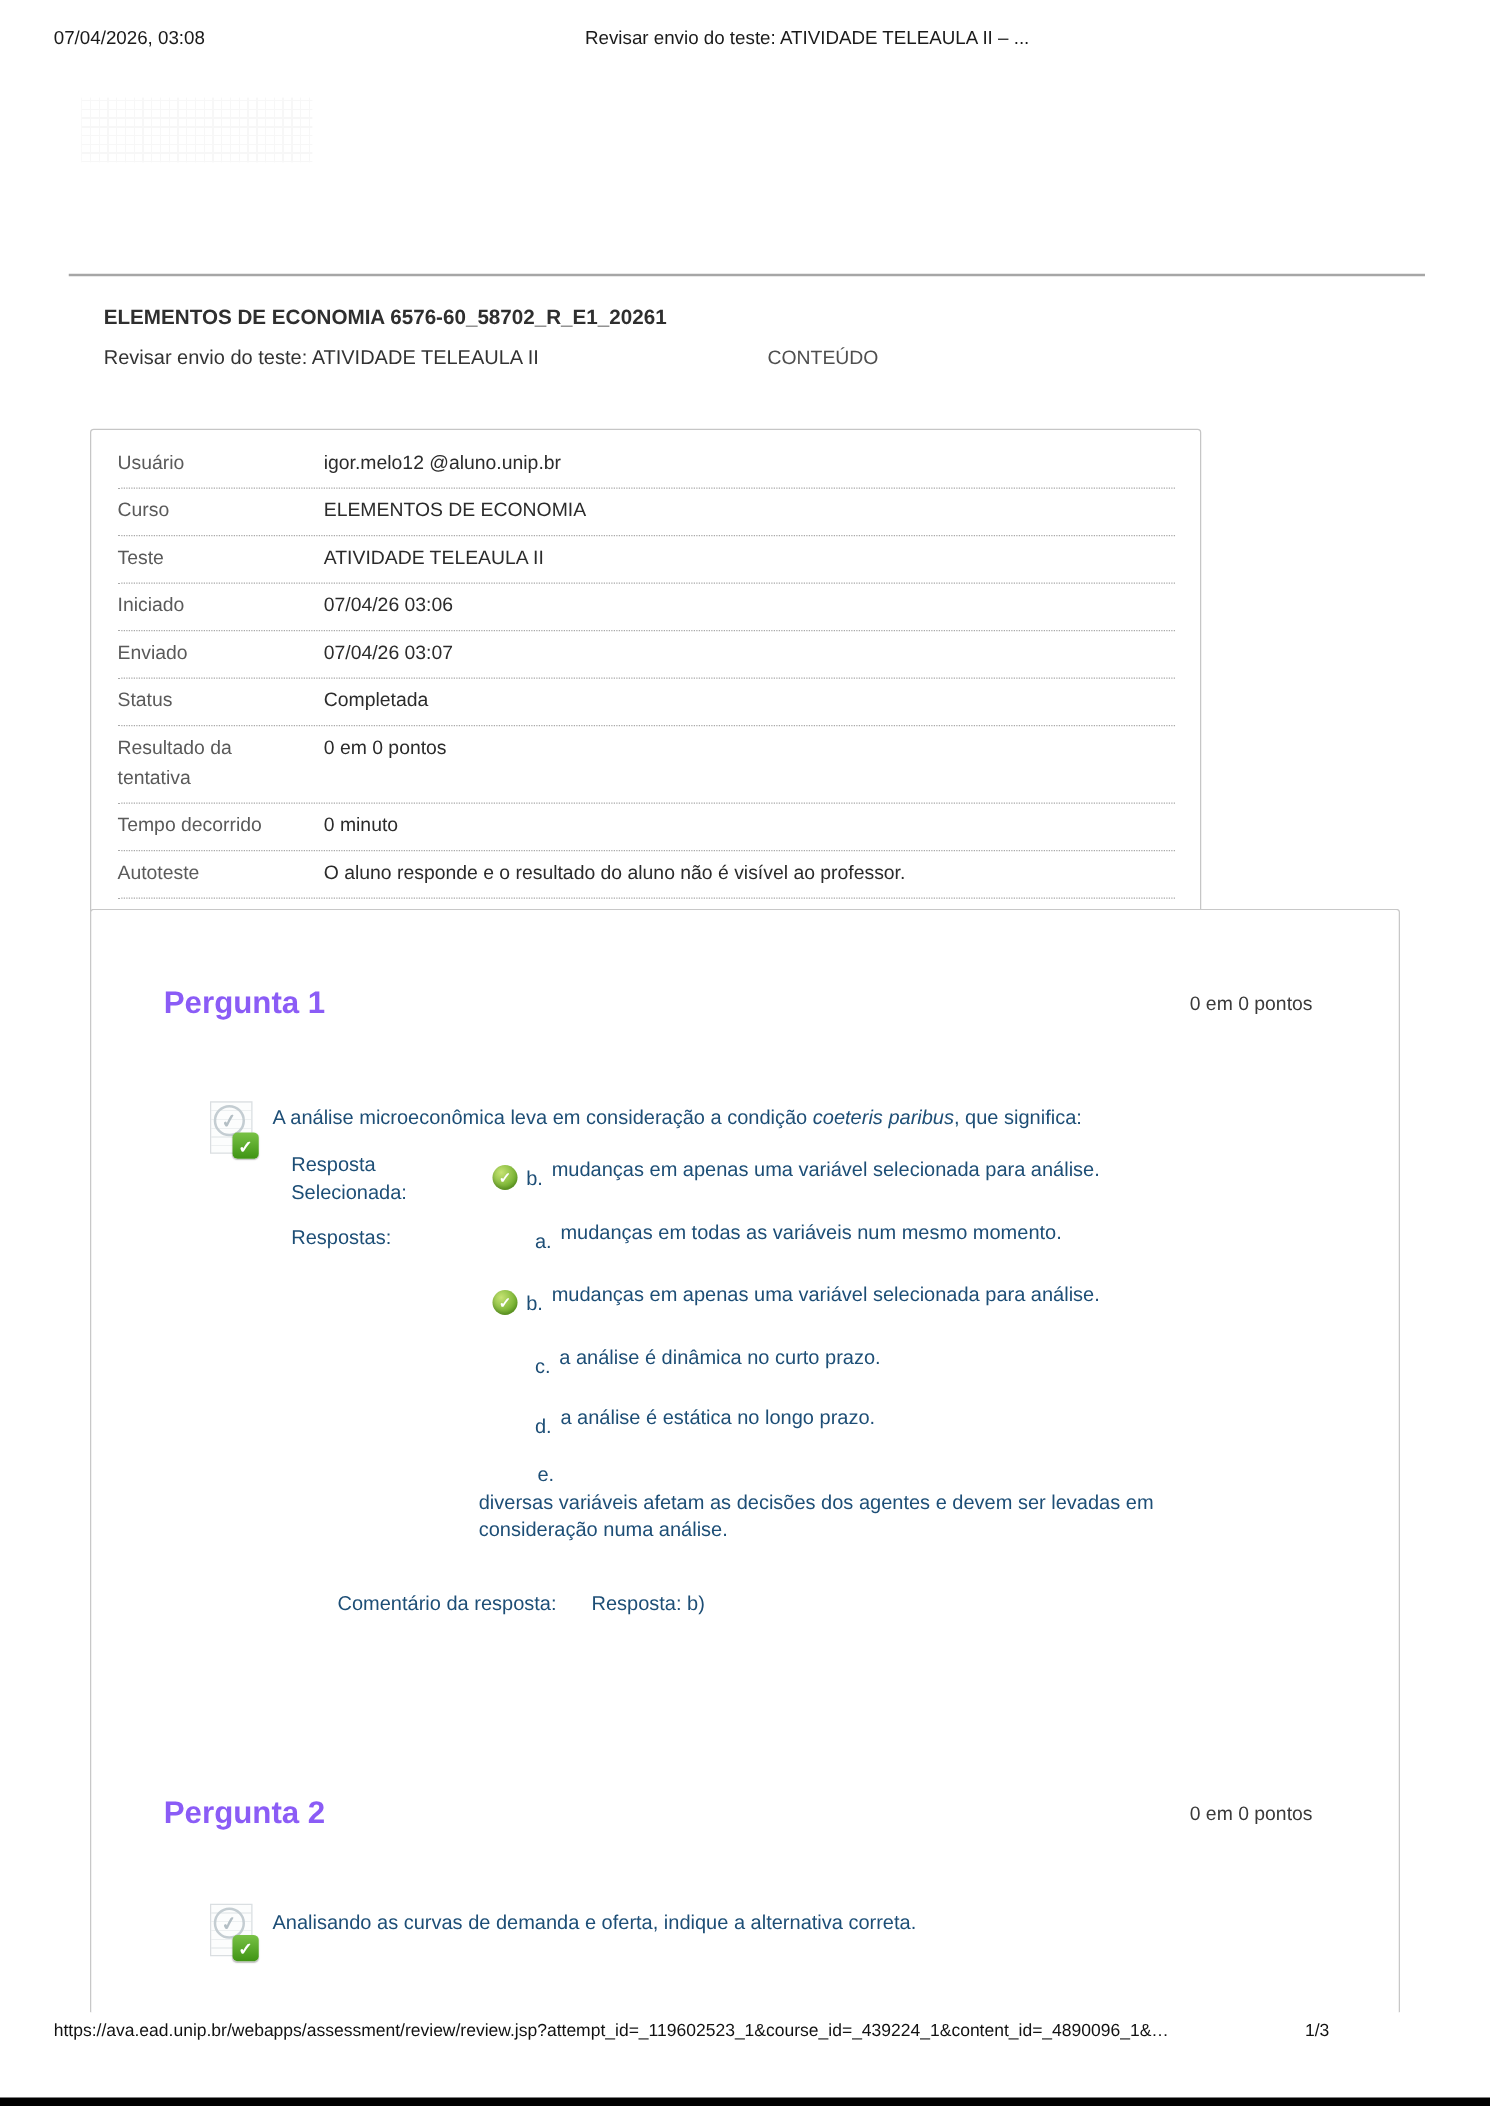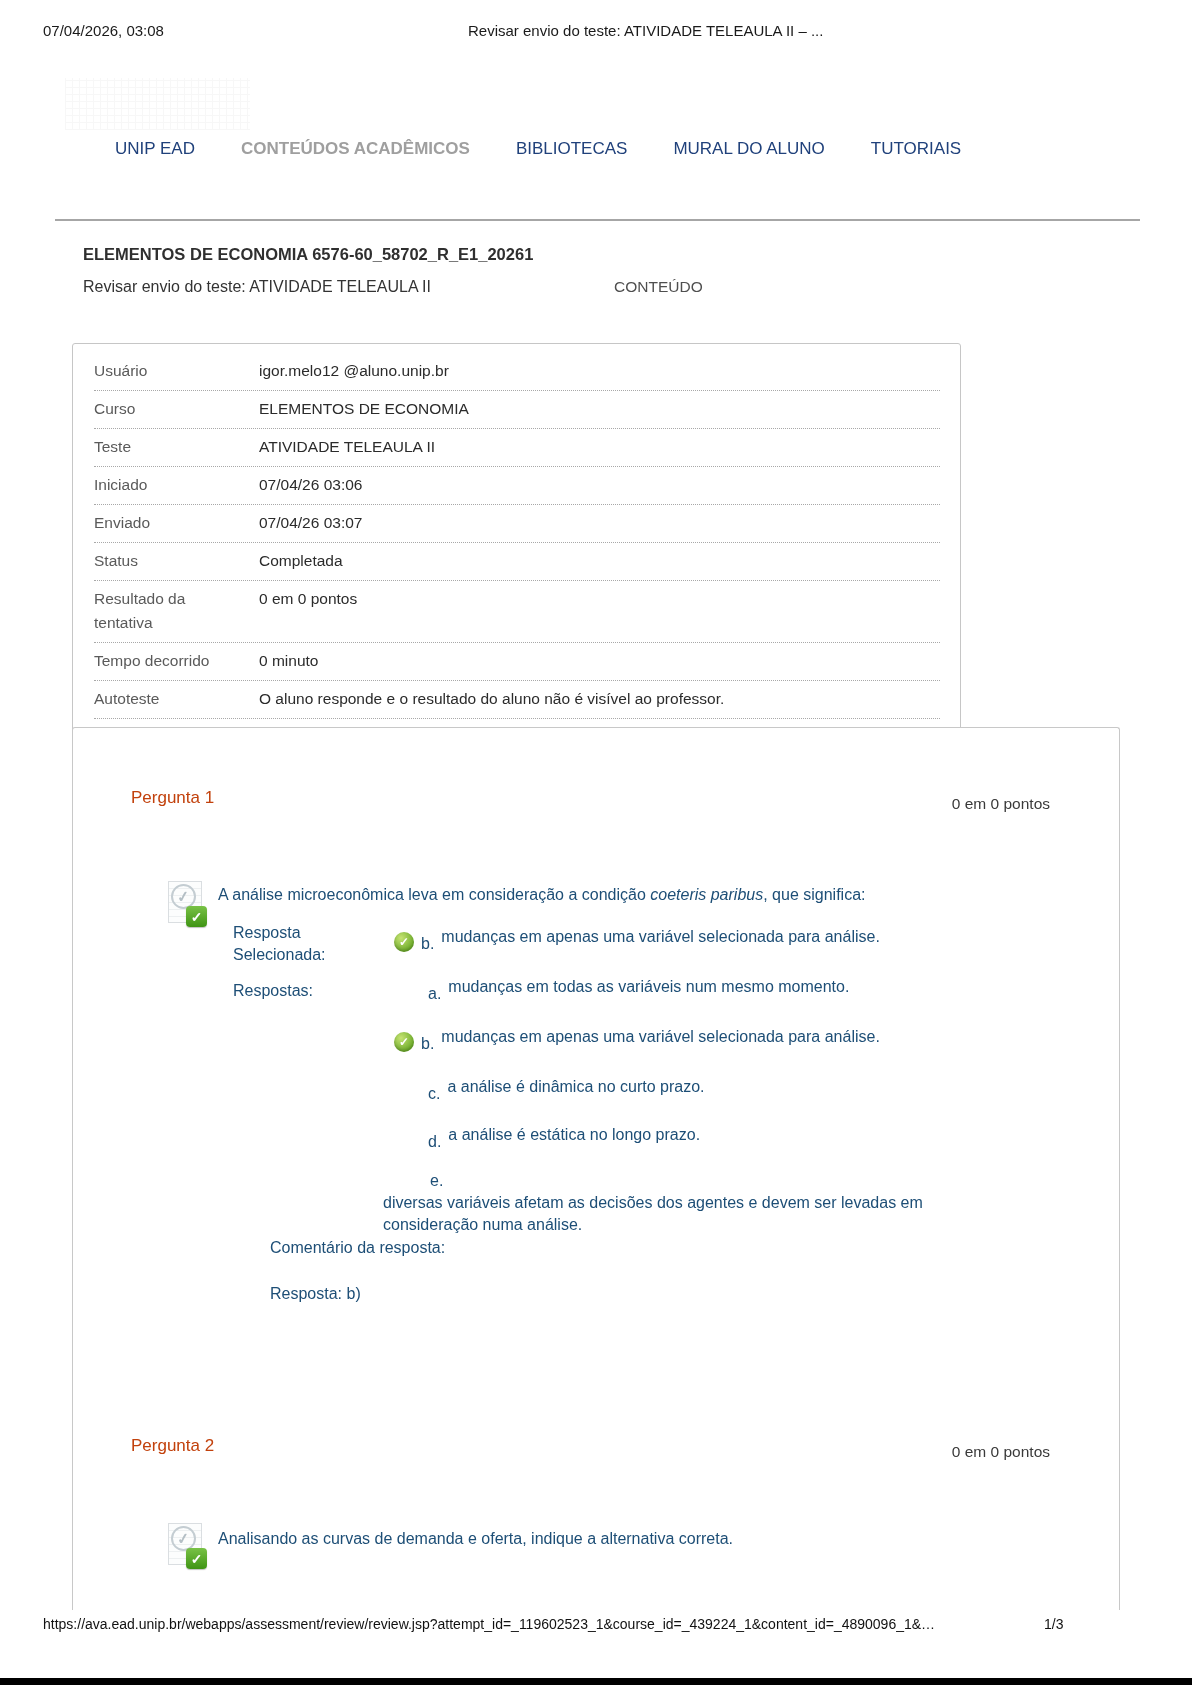--- a/index.html
+++ b/index.html
@@ -43,21 +43,21 @@
   .srow:last-child { border-bottom:none; }
   .srow .lbl { flex:0 0 150px; margin-right:15px; color:#5a5a5a; }
   .srow .val { color:#2b2b2b; max-width:675px; }
 
   
   .questions-box {
     left:72px; top:727px; width:1048px; height:883px;
     border:1px solid #c8c8c8; border-bottom:none; border-radius:3px 3px 0 0; background:#fff;
   }
 
-  .q-heading { font-size:17px; font-weight:normal; color:#c2410c; }
+  .q-heading { font-size:25px; font-weight:bold; color:#8b5cf6; }
   .q-points  { font-size:15.5px; color:#3a3a3a; }
 
   
   .q-icon { width:38px; height:44px; }
   .q-icon .sheet {
     position:absolute; left:0; top:0; right:4px; bottom:2px;
     background:#fcfdfd; border:1px solid #dadee1;
     background-image:repeating-linear-gradient(180deg, transparent 0 6px, #edf0f1 6px 7px);
   }
   .q-icon .circle {
@@ -98,27 +98,20 @@
 </head>
 <body>
 
 <div class="page">
 
   <div class="abs hdr-date">07/04/2026, 03:08</div>
   <div class="abs hdr-doc-title">Revisar envio do teste: ATIVIDADE TELEAULA II – ...</div>
 
   <div class="abs logo-faded"></div>
 
-  <div class="abs nav">
-    <span class="nav-item">UNIP EAD</span>
-    <span class="nav-item muted">CONTEÚDOS ACADÊMICOS</span>
-    <span class="nav-item">BIBLIOTECAS</span>
-    <span class="nav-item">MURAL DO ALUNO</span>
-    <span class="nav-item">TUTORIAIS</span>
-  </div>
 
   <div class="abs divider"></div>
 
   <div class="abs course-title">ELEMENTOS DE ECONOMIA 6576-60_58702_R_E1_20261</div>
   <div class="abs course-context">CONTEÚDO</div>
   <div class="abs course-subtitle">Revisar envio do teste: ATIVIDADE TELEAULA II</div>
 
   <div class="abs summary-box">
     <div class="srow">
       <span class="lbl">Usuário</span>
@@ -203,21 +196,21 @@
   </div>
 
   <div class="abs answer-row" style="left:428px; top:1124px;">
     <span class="answer-letter">d.</span>
     <span class="answer-text">a análise é estática no longo prazo.</span>
   </div>
 
   <div class="abs q-text" style="left:430px; top:1170px;">e.</div>
   <div class="abs q-text" style="left:383px; top:1192px; width:558px;">diversas variáveis afetam as decisões dos agentes e devem ser levadas em consideração numa análise.</div>
 
-  <div class="abs comment-row" style="left:270px; top:1239px;flex-direction:column;">
+  <div class="abs comment-row" style="left:270px; top:1275px;">
     <span>Comentário da resposta:</span>
     <span>Resposta: b)</span>
   </div>
 
   <div class="abs q-heading" style="left:131px; top:1436px;">Pergunta 2</div>
   <div class="abs q-points" style="right:142px; top:1443px;">0 em 0 pontos</div>
 
   <div class="abs q-icon" style="left:168px; top:1523px;">
     <span class="sheet"></span>
     <span class="circle"></span>

